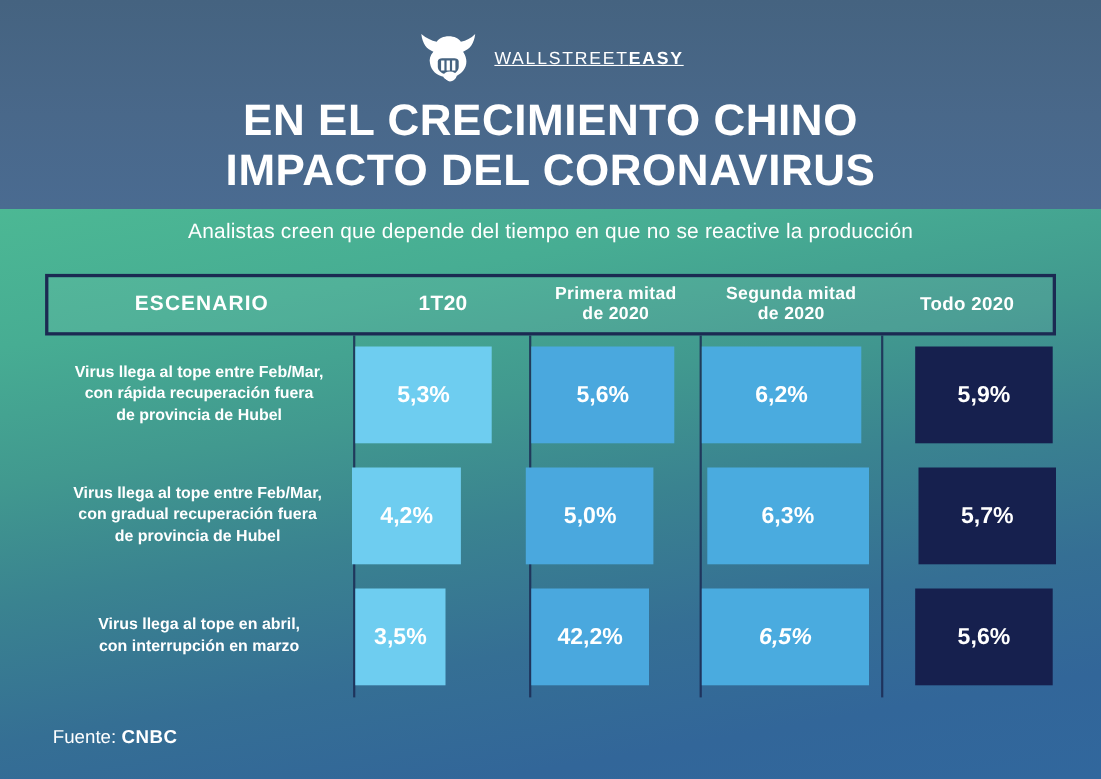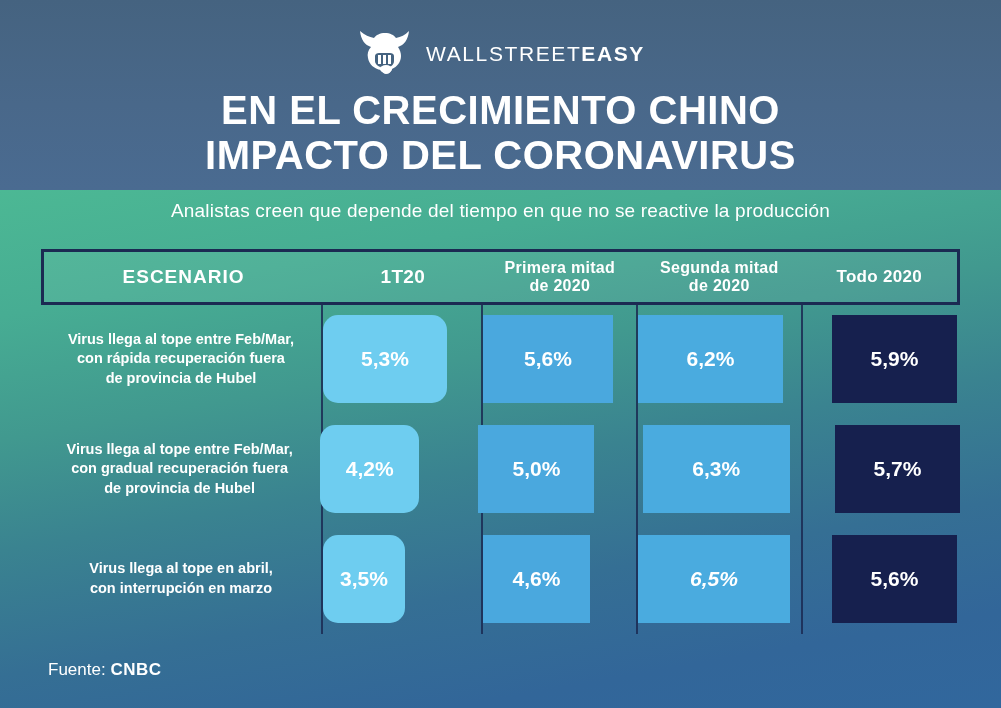--- a/index.html
+++ b/index.html
@@ -21,22 +21,22 @@
     background:linear-gradient(170deg,#4cb894 0%,#47ad93 18%,#41998f 36%,#3a8390 52%,#356f94 70%,#326699 86%,#31679d 100%);
   }
 
   
   #logo-wrap {
     position:absolute; left:0; top:28px; width:1001px;
     display:flex; align-items:center; justify-content:center; gap:14px;
   }
   #bull-icon { width:56px; height:52px; display:block; }
   #logo-text {
-    font-size:21px; letter-spacing:1.6px; color:#ffffff;
-    font-weight:300; white-space:nowrap;
+    font-size:16px; letter-spacing:1.6px; color:#ffffff;
+    font-weight:300; white-space:nowrap;text-decoration:underline;
   }
   #logo-text .bold { font-weight:bold; }
 
   #title {
     position:absolute; left:0; top:88px; width:1001px;
     text-align:center; color:#ffffff;
     font-size:40px; font-weight:bold; line-height:1.12;
     letter-spacing:0.5px;
   }
   #title div { display:block; }
@@ -94,21 +94,21 @@
   #c0 { width:160px; }
   #c1 { width:155px; }
   #c2 { width:165px; }
   #c3 { width:156px; }
 
   .bar {
     height:88px; display:flex; align-items:center; justify-content:center;
     color:#ffffff; font-weight:bold; font-size:21px;
     margin-left:2px;
   }
-  .bar.q1   { background:#6ecdf0;border-radius:15px; }
+  .bar.q1   { background:#6ecdf0; }
   .bar.h1   { background:#4aa8de; }
   .bar.h2   { background:#4aabdf; }
   .bar.full { background:#16204e;margin-left:31px; }
 
   #footer {
     position:absolute; left:48px; top:660px;
     color:#ffffff; font-size:17px; font-weight:400;
   }
   #footer .src { font-weight:bold; letter-spacing:0.5px; }
 </style>
@@ -204,21 +204,21 @@
     <div class="row-label">
       <div>
         <div>Virus llega al tope en abril,</div>
         <div>con interrupción en marzo</div>
       </div>
     </div>
     <div class="cellwrap" style="width:160px;">
       <div class="bar q1" style="width:82px;">3,5%</div>
     </div>
     <div class="cellwrap" style="width:155px;">
-      <div class="bar h1" style="width:107px;">4,6%</div>
+      <div class="bar h1" style="width:107px;">42,2%</div>
     </div>
     <div class="cellwrap" style="width:165px;font-style:italic;">
       <div class="bar h2" style="width:152px;">6,5%</div>
     </div>
     <div class="cellwrap" style="width:156px;">
       <div class="bar full" style="width:127px;">5,6%</div>
     </div>
   </div>
 
 </div>

